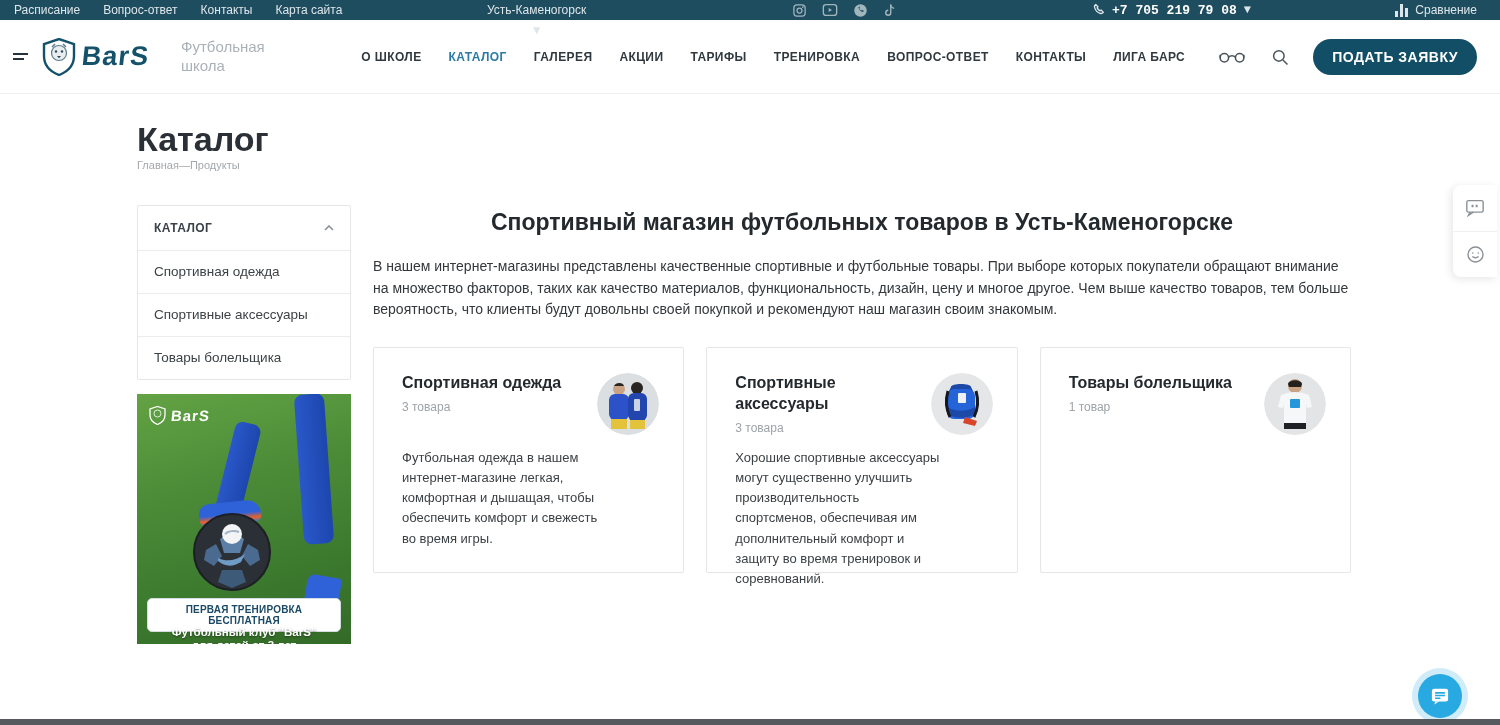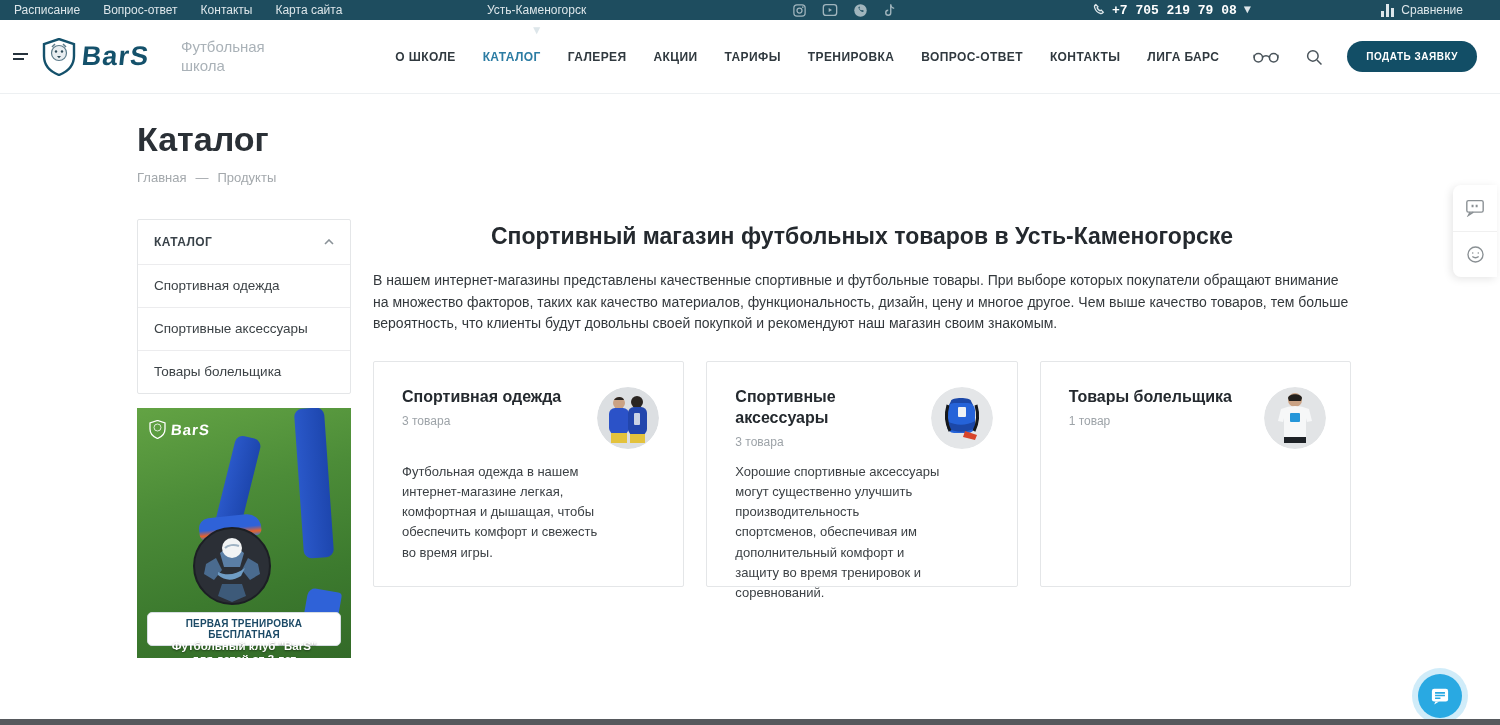--- a/index.html
+++ b/index.html
@@ -11,44 +11,44 @@
   .topbar { position:relative; height:20px; background:#1e4d5f; display:flex; align-items:center; padding:0 14px; }
   .topbar a, .topbar span { color:#dde6ea; font-size:12px; text-decoration:none; }
   .tb-links { display:flex; gap:23px; }
   .tb-city { position:absolute; left:487px; display:flex; align-items:center; gap:6px; cursor:pointer;flex-direction:column; }
   .tb-city svg { display:block; }
   .tb-social { position:absolute; left:792px; display:flex; gap:15px; align-items:center; }
   .tb-social svg { display:block; opacity:.75; }
   .tb-phone { position:absolute; left:1092px; display:flex; align-items:flex-start; gap:7px; cursor:pointer;font-family:Liberation Mono, monospace; }
   .tb-phone .num { font-weight:bold; font-size:13px; color:#fff; }
   .caret { font-size:8px; color:#b9c7cd; }
-  .tb-compare { position:absolute; right:37px; display:flex; align-items:center; gap:7px; cursor:pointer; }
+  .tb-compare { position:absolute; right:23px; display:flex; align-items:center; gap:7px; cursor:pointer; }
   .bars-icon { display:flex; align-items:flex-end; gap:2px; height:13px; }
   .bars-icon i { width:3px; background:#dde6ea; display:block; }
 
   
   .header { height:74px; background:#fff; border-bottom:1px solid #edf0f2; display:flex; align-items:center; padding:0 23px 0 13px; }
   .burger { width:15px; cursor:pointer; margin-right:14px; }
   .burger i { display:block; height:2px; background:#26323c; margin:3px 0; }
   .burger i:last-child { width:11px; }
   .logo { display:flex; align-items:center; gap:6px; cursor:pointer; }
   .logo-text { font-size:27px; font-weight:800; color:#14516b; letter-spacing:1px; transform:skewX(-6deg); }
   .tagline { width:92px; margin-left:32px; color:#aab2b8; font-size:15px; line-height:1.25; }
   .nav { display:flex; gap:27px; margin-left:auto; margin-right:34px; }
   .nav a { font-size:12px; font-weight:bold; letter-spacing:.4px; color:#30393f; text-decoration:none; white-space:nowrap; }
   .nav a.active { color:#2b7ca3; }
   .hdr-icons { display:flex; align-items:center; gap:26px; margin-right:24px; }
   .hdr-icons span { cursor:pointer; display:flex; }
-  .cta { background:#124e66; color:#fff; font-size:10px; font-weight:bold; letter-spacing:.5px;
+  .cta { background:#124e66; color:#fff; font-size:14px; font-weight:bold; letter-spacing:.5px;
     border:none; border-radius:20px; padding:10px 19px; cursor:pointer; white-space:nowrap; }
 
   
   .page { width:1214px; margin-left:137px; }
   .page-title { margin-top:26px; font-size:34px; font-weight:bold; color:#2a3036; }
-  .breadcrumb { margin-top:11px; font-size:13px; color:#a3a8ac; display:flex; gap:9px; align-items:center; }
+  .breadcrumb { font-size:11px; color:#a3a8ac; display:flex; align-items:center; }
   .breadcrumb a { color:#a3a8ac; text-decoration:none; }
 
   .layout { display:grid; grid-template-columns:214px 978px; column-gap:22px; margin-top:34px; }
 
   
   .cat-box { border:1px solid #e4e6e8; border-radius:2px; background:#fff; }
   .cat-head { display:flex; justify-content:space-between; align-items:center; padding:15px 16px; cursor:pointer; }
   .cat-head b { font-size:12px; letter-spacing:.4px; color:#394249; }
   .cat-item { display:block; padding:13px 16px 14px; border-top:1px solid #ececee; font-size:13.5px; color:#3c4246; text-decoration:none; cursor:pointer; }
 

